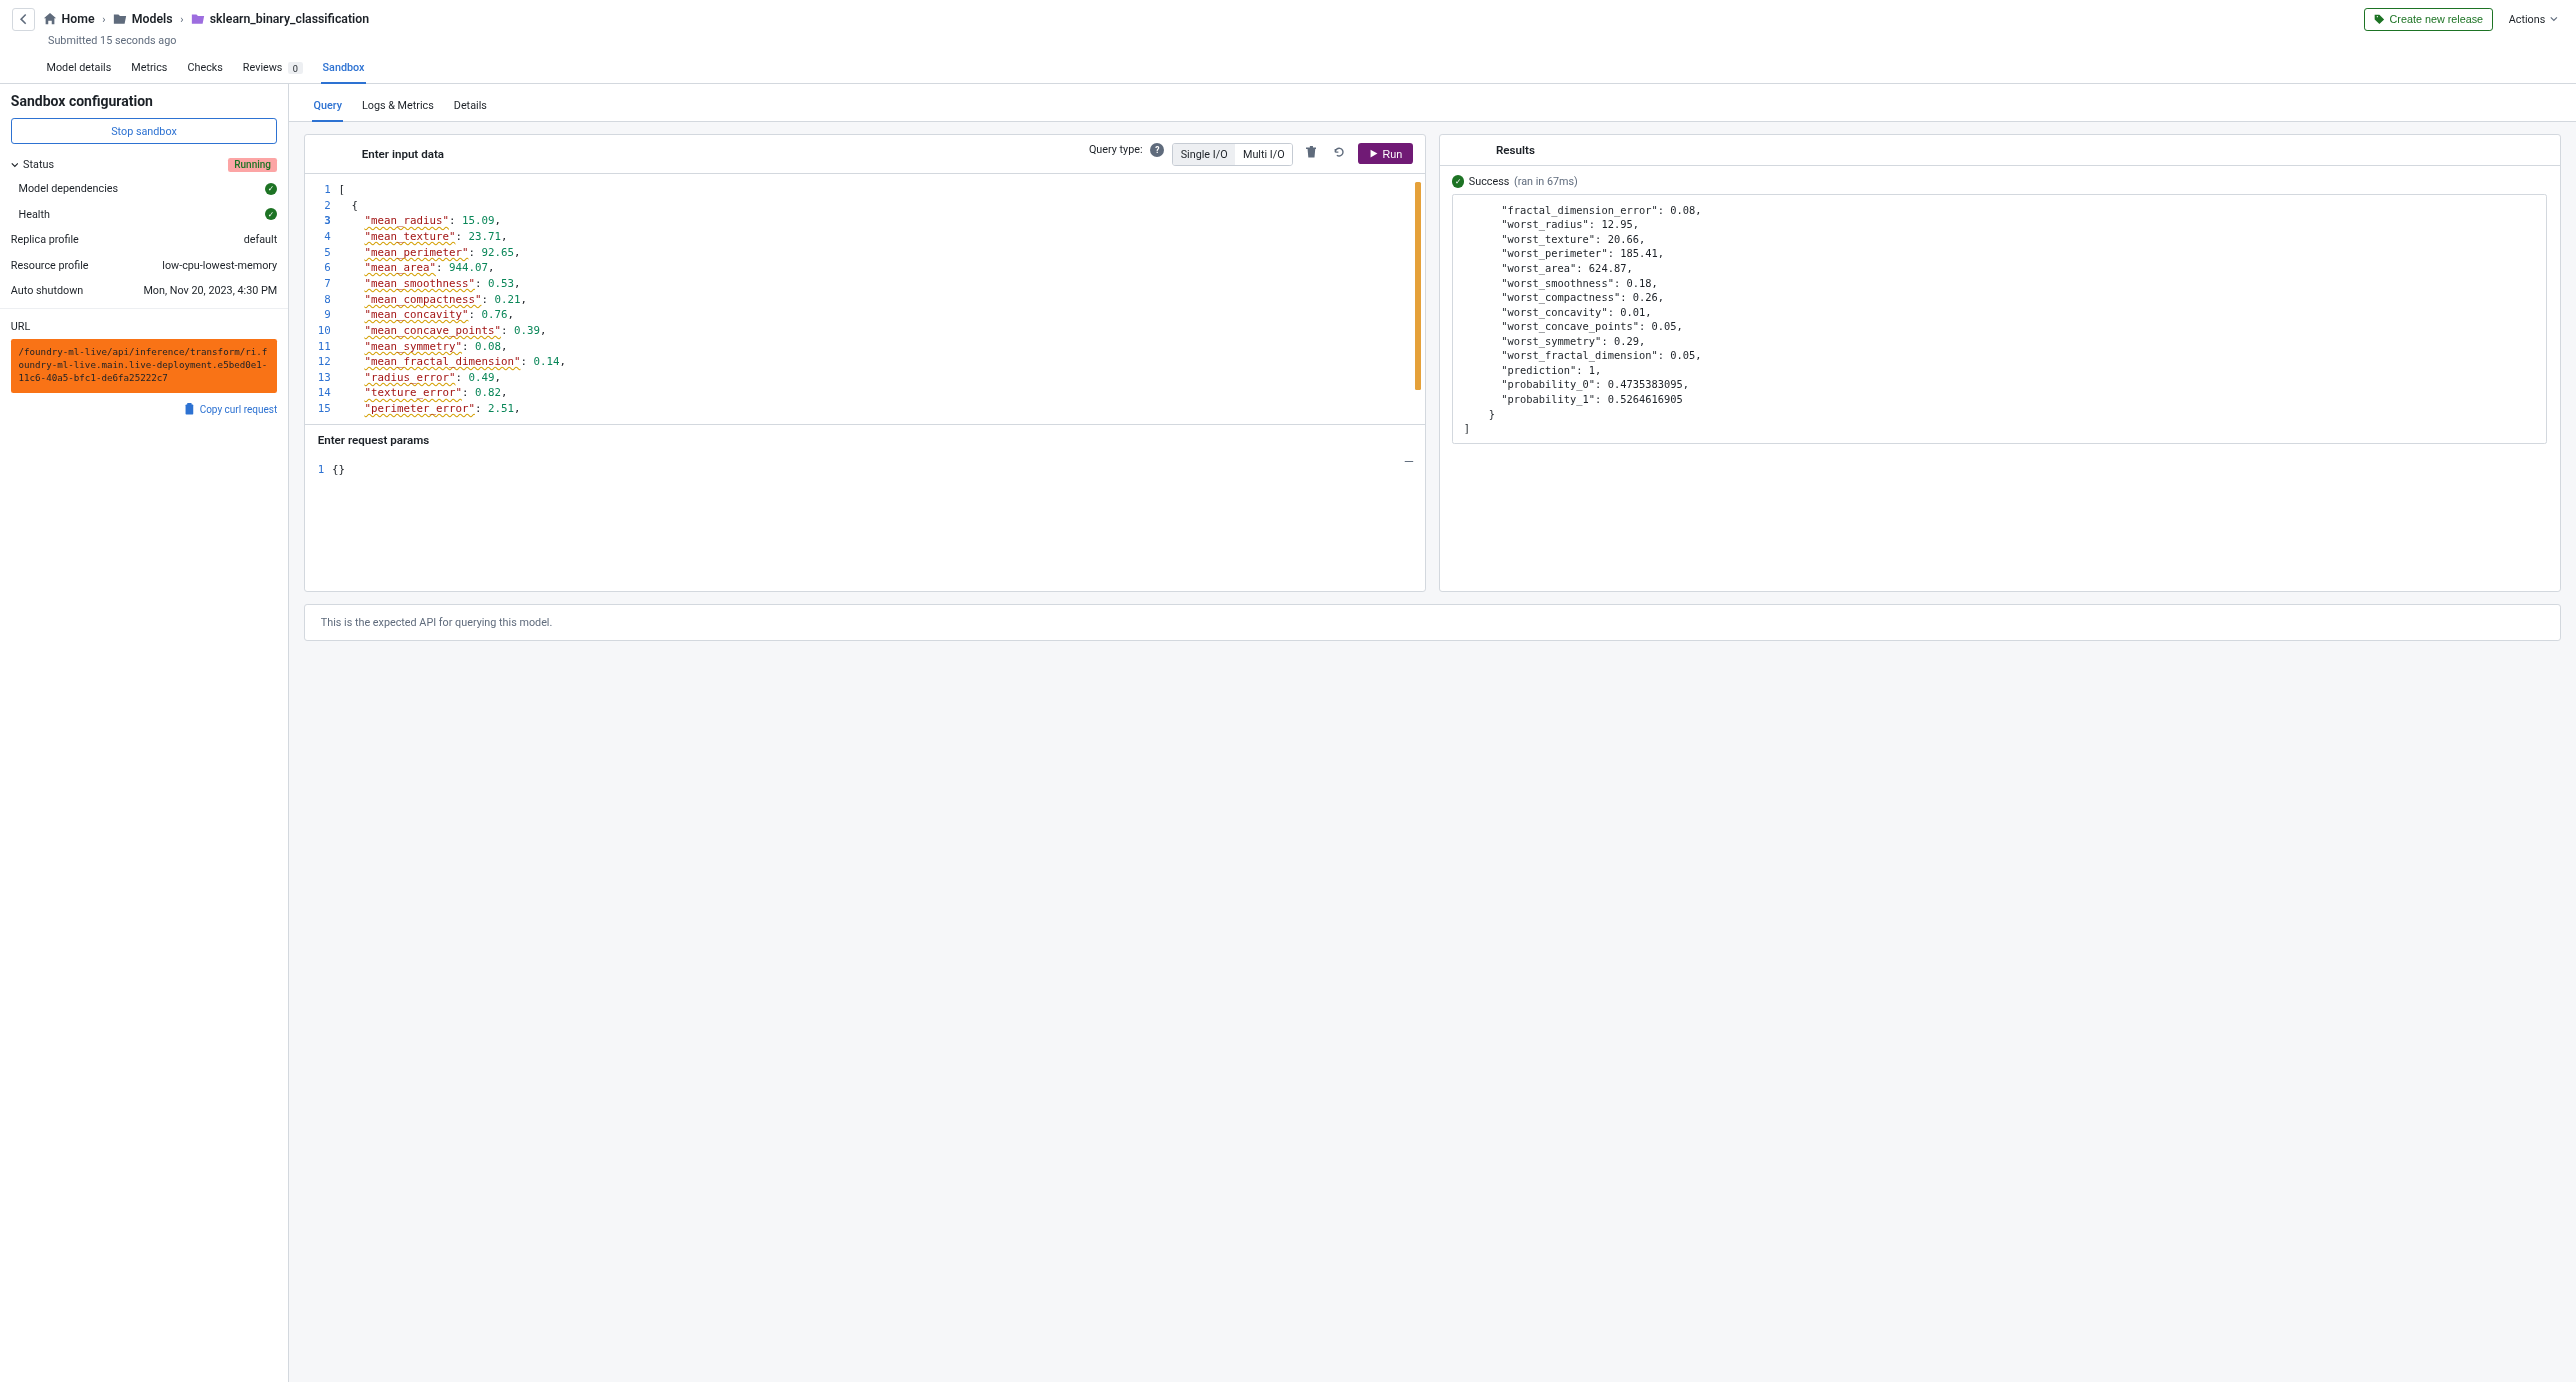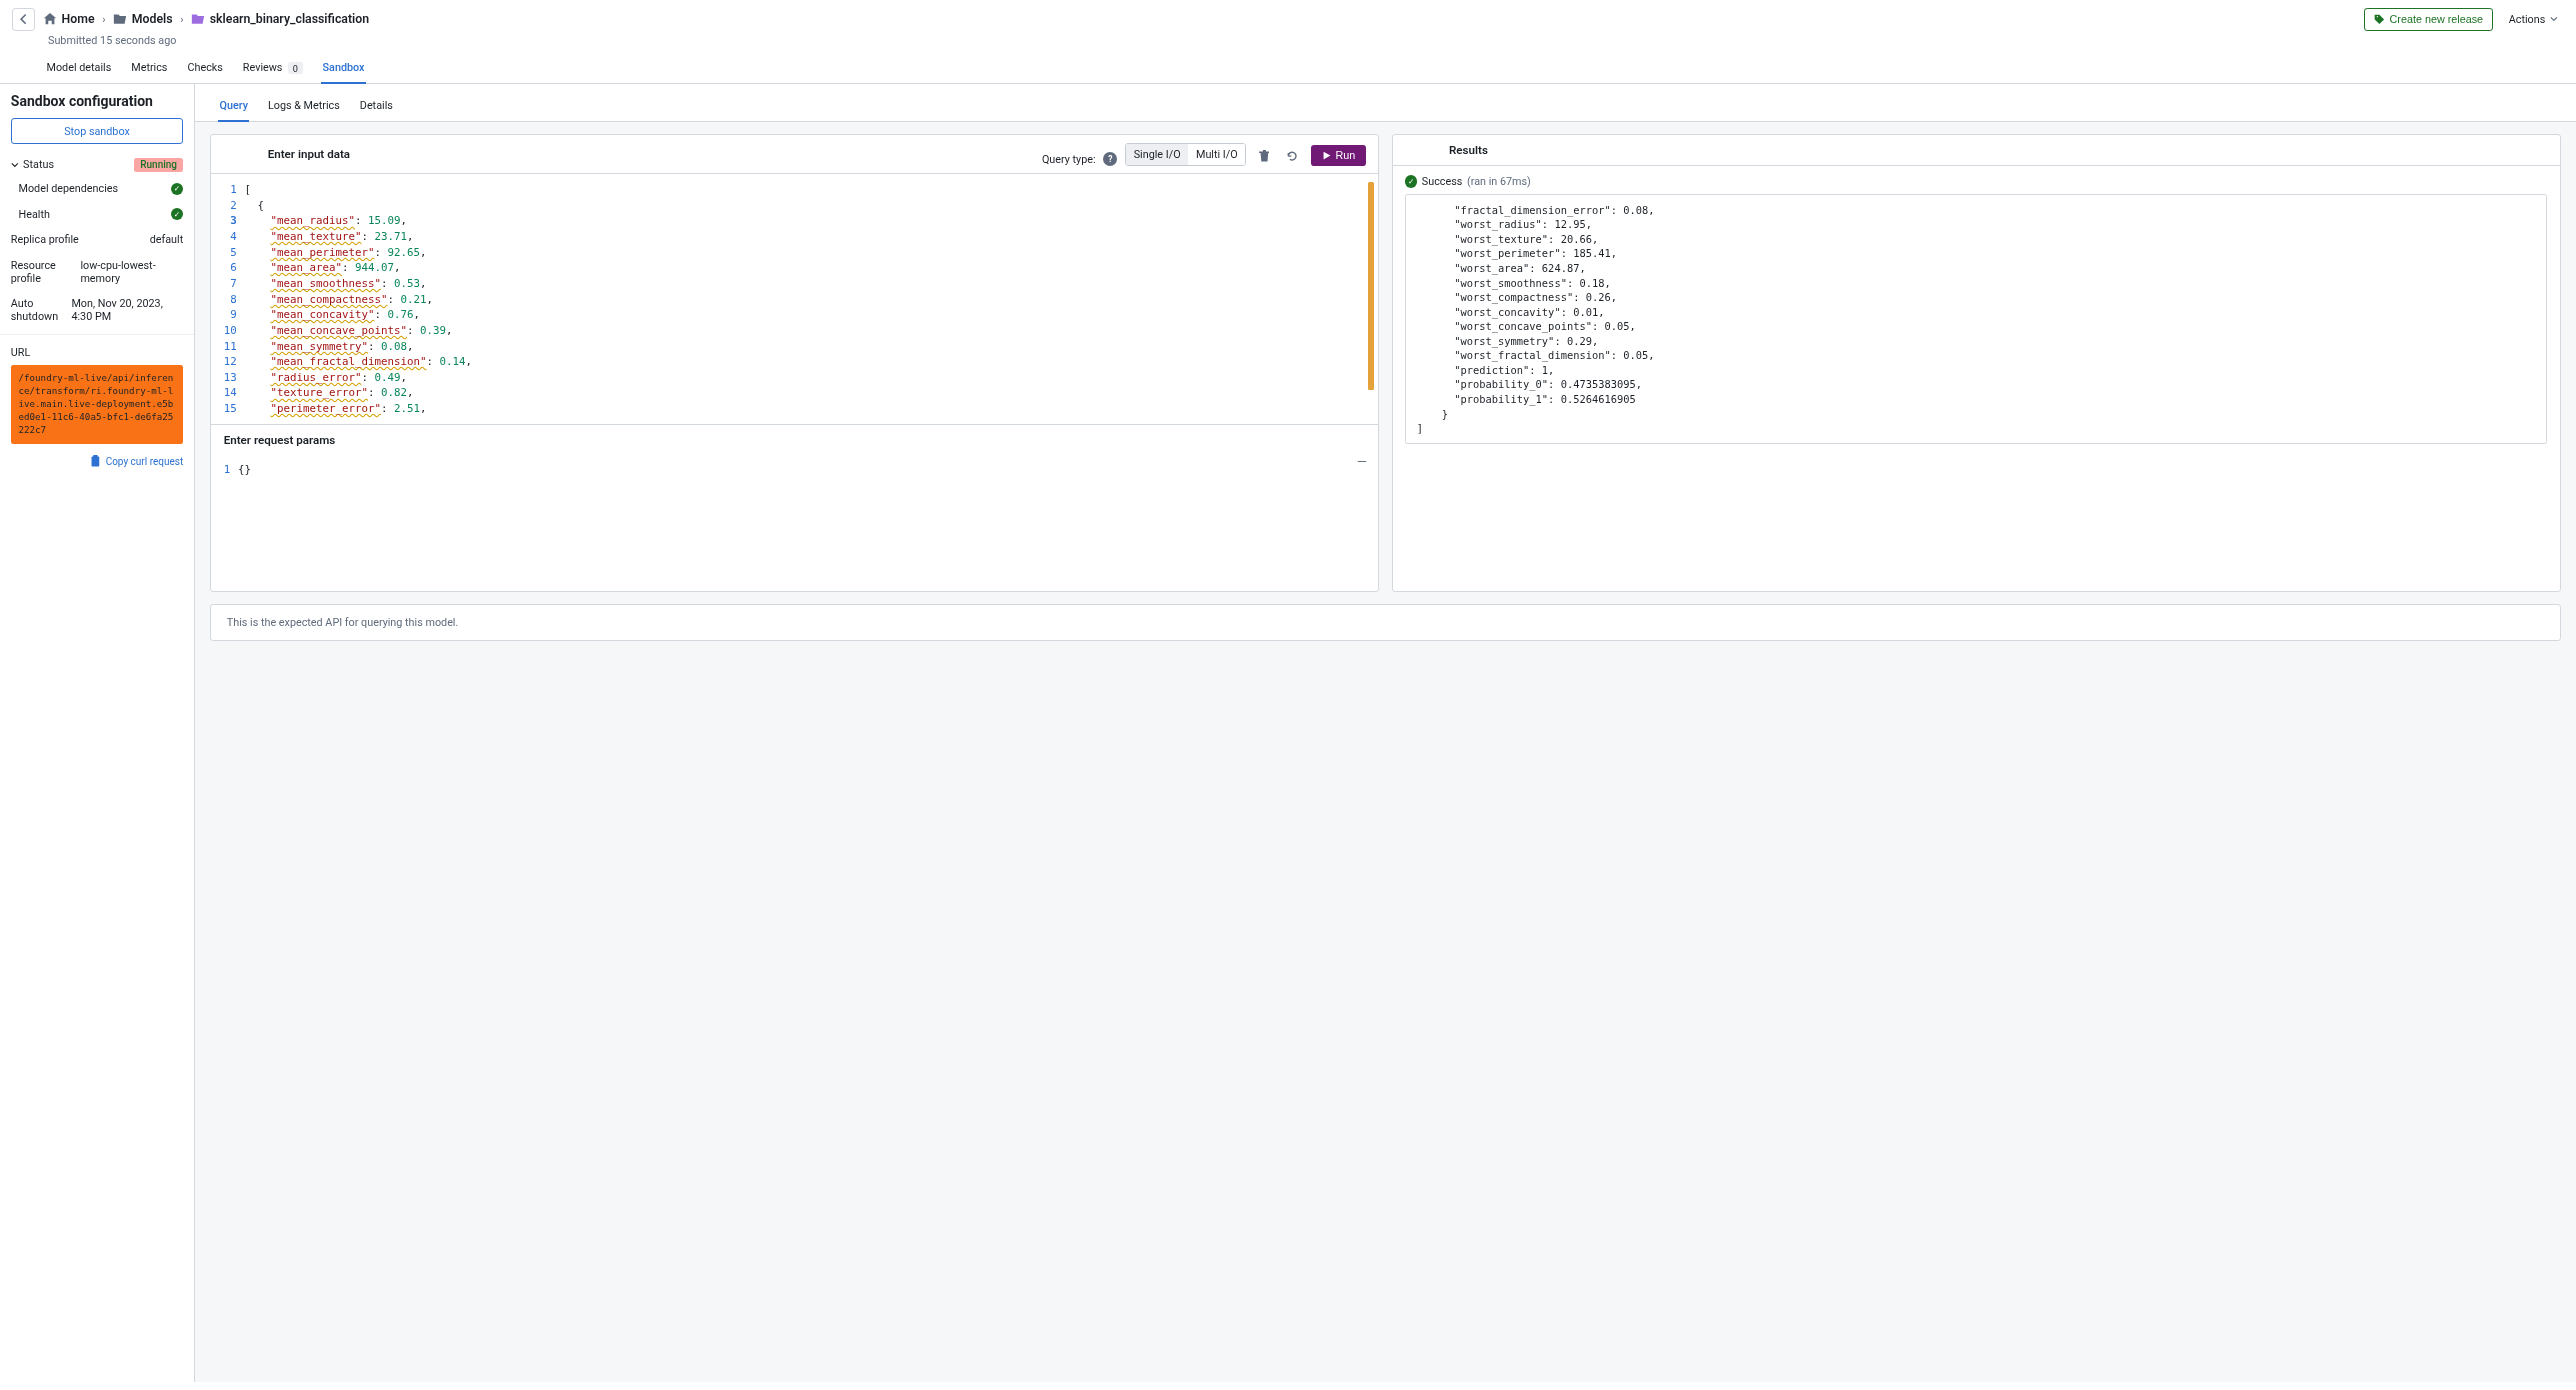--- a/index.html
+++ b/index.html
@@ -19,21 +19,21 @@
 .submitted { padding: 3.1px 12.3px 7.7px 48px; color: #5f6b7c; font-size: 10.8px; }
 
 
 .tabs-row { display: flex; align-items: center; gap: 17px; padding: 0 12.3px 0 45px; border-bottom: 0.8px solid #d3d8de; }
 .tab { padding: 6.2px 1.5px 7.7px; cursor: pointer; color: #1c2127; font-size: 10.8px; }
 .tab.active { color: #2d72d2; border-bottom: 2.3px solid #2d72d2; margin-bottom: -0.8px; font-weight: 500; }
 .tab-badge { background: #edeff2; padding: 0.8px 4.6px; border-radius: 2.3px; font-size: 9.2px; margin-left: 3.1px; }
 
 
 .layout { display: flex; height: calc(100vh - 92px); }
-.sidebar { width: 195px; border-right: 0.8px solid #d3d8de; overflow-y: auto; }
+.sidebar { width: 289px; border-right: 0.8px solid #d3d8de; overflow-y: auto; }
 .main { flex: 1; background: #f6f7f9; overflow-y: auto; }
 
 
 .sb-title { font-size: 14px; font-weight: 700; padding: 9.2px 10.8px; }
 .sb-stop { margin: 0 10.8px 9.2px; border: 0.8px solid #2d72d2; color: #2d72d2; background: #fff; padding: 5.4px; text-align: center; border-radius: 3.1px; cursor: pointer; font-size: 10.8px; }
 .sb-row { display: flex; justify-content: space-between; align-items: center; padding: 6.2px 10.8px; font-size: 10.8px; }
 .sb-section-header { display: flex; align-items: center; gap: 4.6px; padding: 4.6px 10.8px; cursor: pointer; }
 .badge-running { background: #fca5a5; color: #1d7324; padding: 1.5px 6.2px; border-radius: 2.3px; font-size: 10px; font-weight: 500; margin-left: auto; }
 .sb-row-sub { padding-left: 18.5px; }
 .check-icon { width: 12.3px; height: 12.3px; background: #1d7324; border-radius: 50%; display: inline-flex; align-items: center; justify-content: center; color: #fff; font-size: 7.7px; }
@@ -42,21 +42,21 @@
 .copy-curl { display: flex; align-items: center; justify-content: flex-end; gap: 4.6px; color: #2d72d2; padding: 6.2px 10.8px; cursor: pointer; font-size: 10px; }
 
 
 .sub-tabs { display: flex; gap: 17px; padding: 9.2px 23px 0; background: #fff; border-bottom: 0.8px solid #d3d8de; }
 .panels { display: flex; gap: 12.3px; padding: 12.3px 15.4px; }
 .panel { background: #fff; border: 0.8px solid #d3d8de; border-radius: 3.1px; flex: 1; display: flex; flex-direction: column; }
 .panel-left { flex: 1; }
 .panel-right { flex: 1; }
 .panel-header { display: flex; align-items: center; justify-content: space-between; padding: 7.7px 12.3px; border-bottom: 0.8px solid #d3d8de; }
 .panel-header-title { font-weight: 600; font-size: 11.6px; padding-left: 44px; }
-.query-controls { display: flex; align-items: flex-end; gap: 7.7px; }
+.query-controls { display: flex; align-items: flex-start; gap: 7.7px; }
 .help-icon { width: 14px; height: 14px; background: #5f6b7c; color: #fff; border-radius: 50%; display: inline-flex; align-items: center; justify-content: center; font-size: 8.5px; font-weight: 700; }
 .toggle-group { display: flex; border: 0.8px solid #c5cbd3; border-radius: 3.1px; overflow: hidden; }
 .toggle-btn { padding: 3.9px 7.7px; cursor: pointer; font-size: 10.8px; background: #fff; }
 .toggle-btn.active { background: #edeff2; }
 .icon-btn { padding: 3.1px 4.6px; cursor: pointer; color: #5f6b7c; }
 .run-btn { background: #701a75; color: #fff; padding: 4.6px 10.8px; border-radius: 3.1px; display: flex; align-items: center; gap: 4.6px; cursor: pointer; font-size: 10.8px; border: none; }
 
 
 .editor { display: flex; font-family: Menlo, Monaco, monospace; font-size: 10.8px; line-height: 1.45; }
 .gutter { text-align: right; padding: 7.7px 7.7px 7.7px 12.3px; color: #2d72d2; user-select: none; }

